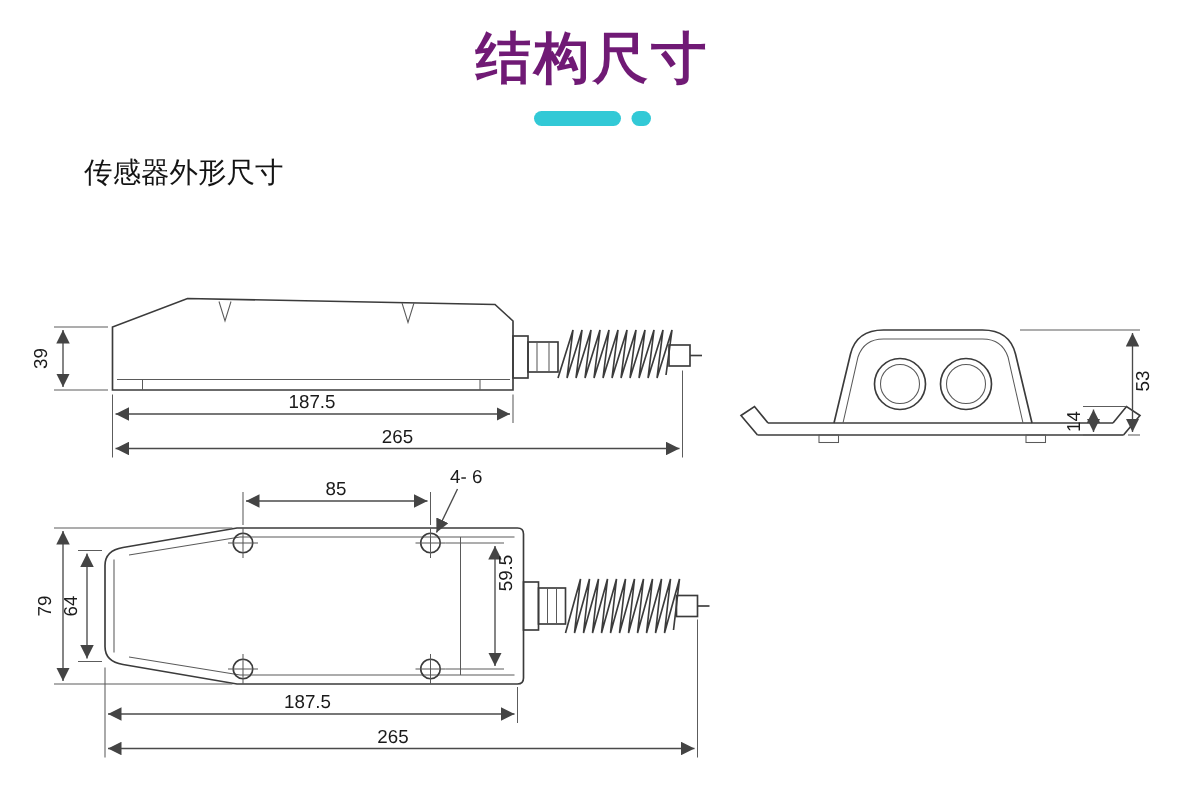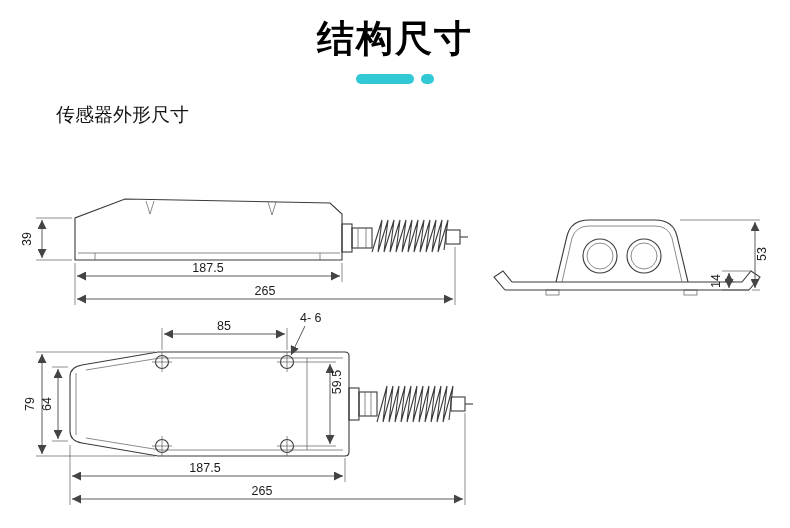--- a/index.html
+++ b/index.html
@@ -2,21 +2,21 @@
 <html><head>
 <meta charset="utf-8">
 <style>
   html,body{margin:0;padding:0;}
   body{
     width:790px;height:528px;background:#ffffff;overflow:hidden;
     font-family:"Liberation Sans","DejaVu Sans",sans-serif;color:#111;
   }
   .title{
     margin:14px 0 10px;text-align:center;
-    font-size:37px;font-weight:700;letter-spacing:2px;color:#000000;
+    font-size:37px;font-weight:700;letter-spacing:2px;color:#701a75;
   }
   .accent{display:flex;justify-content:center;align-items:center;gap:7px;margin:0 0 18px;}
   .bar-long{width:58px;height:10px;border-radius:6px;background:#32c9d6;display:inline-block;}
   .bar-short{width:13px;height:10px;border-radius:6px;background:#32c9d6;display:inline-block;}
   .labels-row{
     display:flex;justify-content:space-between;align-items:flex-end;
     padding:0 56px;font-size:19px;color:#141414;
   }
   svg.drawings{display:block;margin-top:14px;}
   .outline{stroke:#3b3b3b;fill:none;stroke-width:1.1;}

